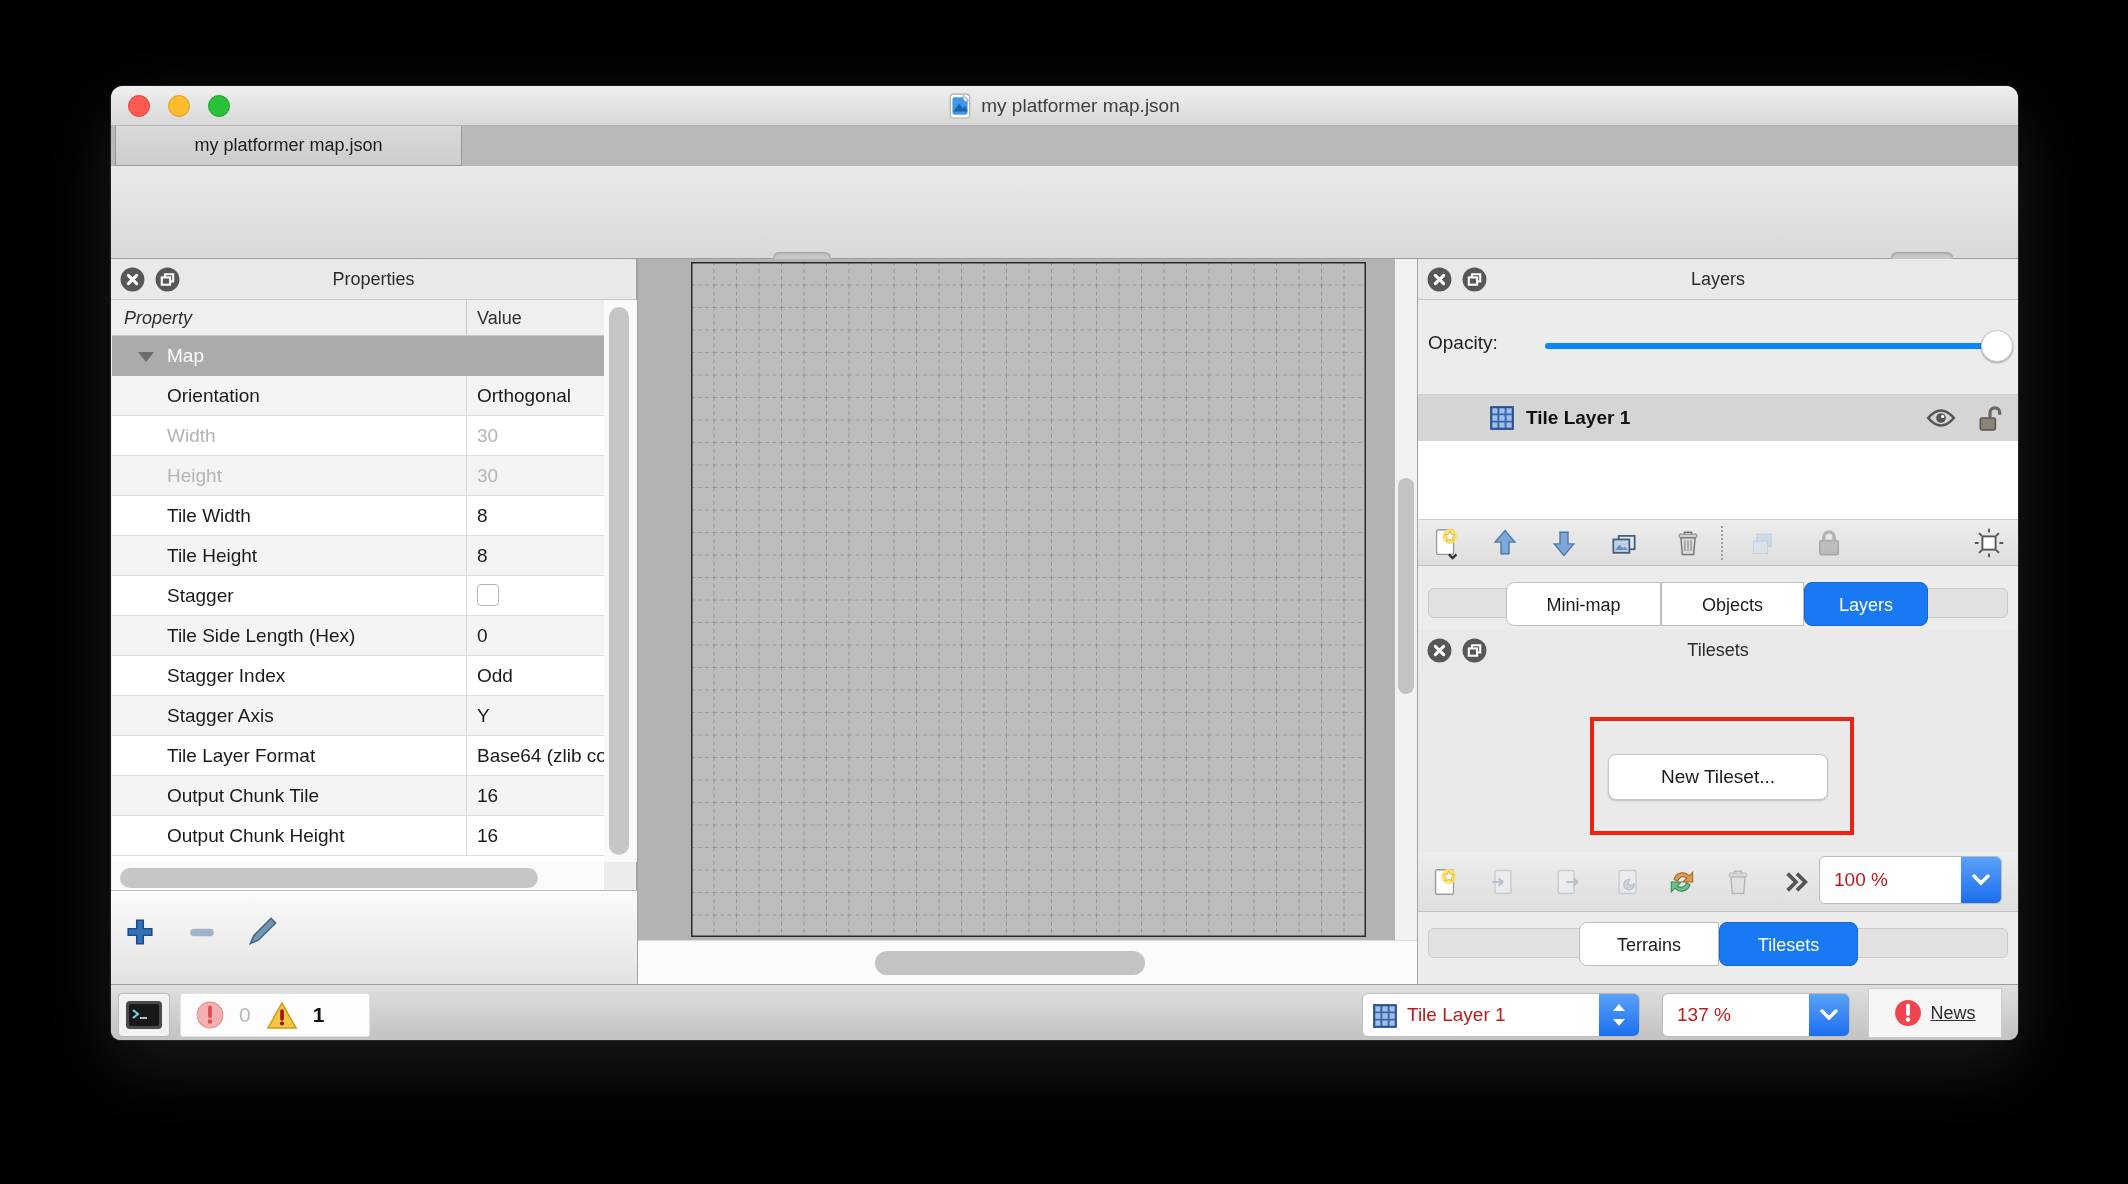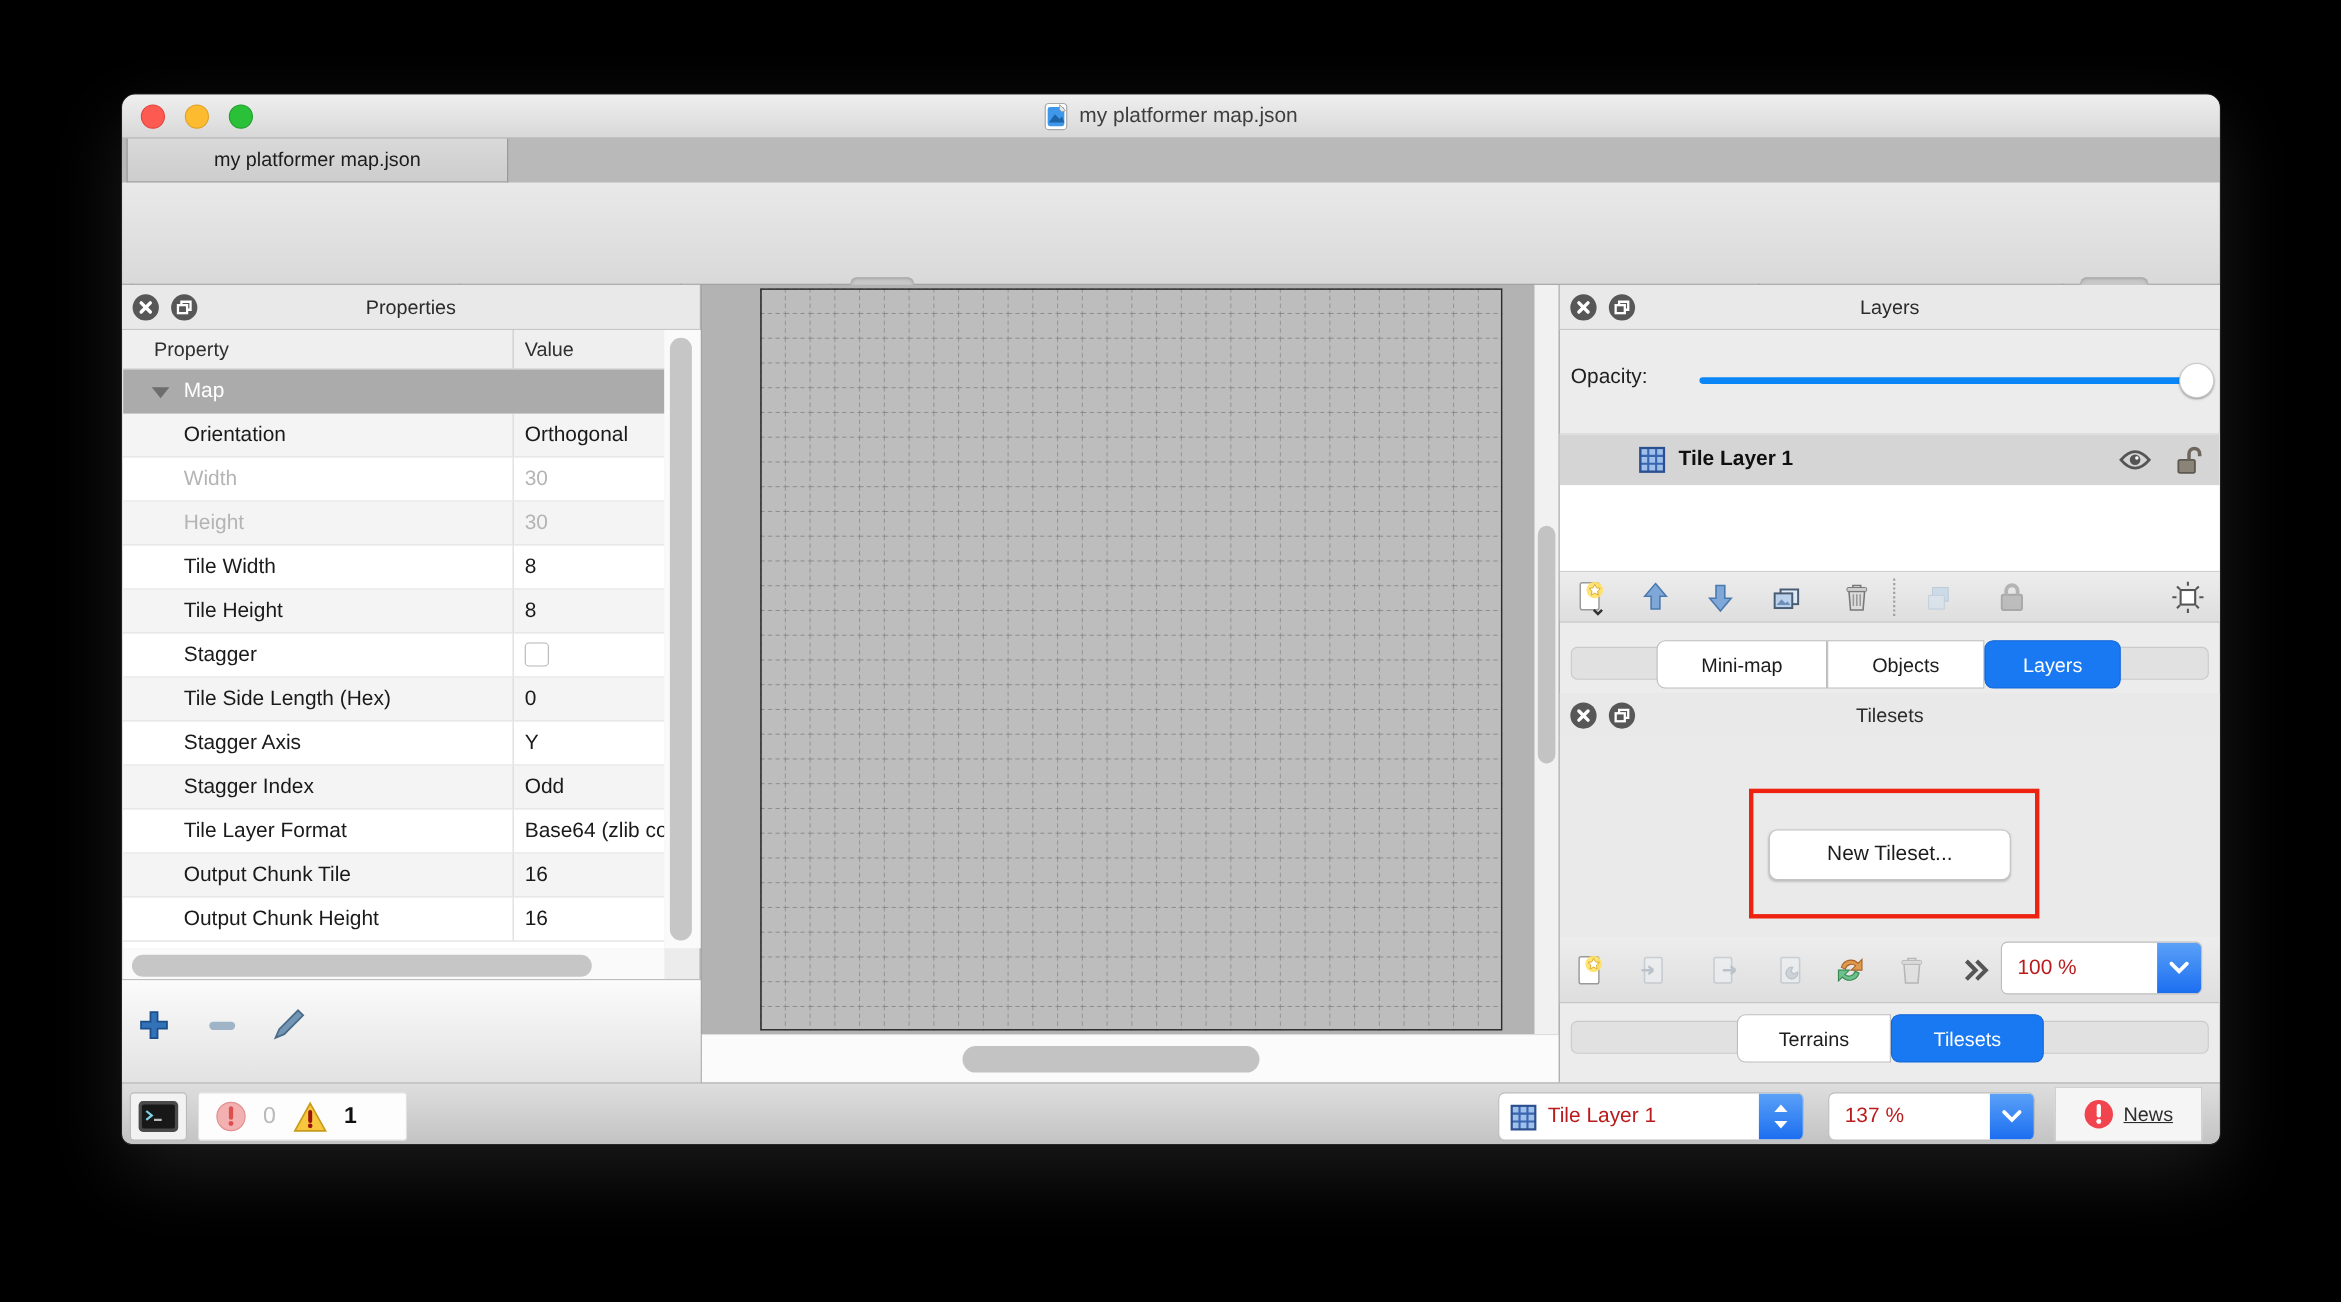--- a/index.html
+++ b/index.html
@@ -47,21 +47,21 @@
   .hthumb { position:absolute; left:237px; top:10px; width:270px; height:24px; background:#c3c3c3; border-radius:12px; }
 
   
   .props { position:absolute; left:0; top:0; width:526px; height:725px; background:#ececec; border-right:1px solid #a2a2a2; }
   .phead, .dhead { position:relative; height:41px; background:#e9e9e9; border-bottom:1px solid #c6c6c6; }
   .phead-title { position:absolute; left:0; right:0; top:0; height:41px; display:flex; align-items:center;
                  justify-content:center; font-size:18px; color:#2b2b2b; }
   .winbtns { position:absolute; left:8px; top:7px; display:flex; gap:8px; }
   .ptable { position:absolute; left:1px; top:41px; width:492px; height:562px; background:#fff; }
   .pcolhead { display:flex; height:36px; background:#efefef; border-bottom:1px solid #c9c9c9; font-size:18px; color:#2f2f2f; }
-  .pcolhead .c1 { width:355px; padding-left:28px; line-height:36px; border-right:1px solid #c9c9c9; }
+  .pcolhead .c1 { width:355px; padding-left:12px; line-height:36px; border-right:1px solid #c9c9c9;font-style:italic; }
   .pcolhead .c2 { flex:1; padding-left:10px; line-height:36px; }
   .pgroup { height:40px; background:#ababab; color:#fff; font-size:19px; line-height:40px; padding-left:55px; position:relative; }
   .ptri { position:absolute; left:26px; top:16px; width:0; height:0; border-left:8px solid transparent;
           border-right:8px solid transparent; border-top:10px solid #6d6d6d; }
   .prow { display:flex; height:40px; border-bottom:1px solid #dcdcdc; font-size:19px; background:#fff; }
   .prow:nth-child(odd) { background:#f4f4f4; }
   .plabel { width:355px; padding-left:55px; line-height:39px; border-right:1px solid #d8d8d8;
             white-space:nowrap; overflow:hidden; }
   .pvalue { flex:1; padding-left:10px; line-height:39px; white-space:nowrap; overflow:hidden; }
   .muted .plabel, .muted .pvalue { color:#b4b4b4; }
@@ -400,26 +400,26 @@
                 <div class="plabel">Stagger</div>
                 <div class="pvalue">
                   <div class="checkbox"></div>
                 </div>
               </div>
           <div class="prow">
                 <div class="plabel">Tile Side Length (Hex)</div>
                 <div class="pvalue">0</div>
               </div>
           <div class="prow">
+                <div class="plabel">Stagger Index</div>
+                <div class="pvalue">Odd</div>
+              </div>
+          <div class="prow">
                 <div class="plabel">Stagger Axis</div>
                 <div class="pvalue">Y</div>
-              </div>
-          <div class="prow">
-                <div class="plabel">Stagger Index</div>
-                <div class="pvalue">Odd</div>
               </div>
           <div class="prow">
                 <div class="plabel">Tile Layer Format</div>
                 <div class="pvalue">Base64 (zlib compressed)</div>
               </div>
           <div class="prow">
                 <div class="plabel">Output Chunk Tile</div>
                 <div class="pvalue">16</div>
               </div>
           <div class="prow">

